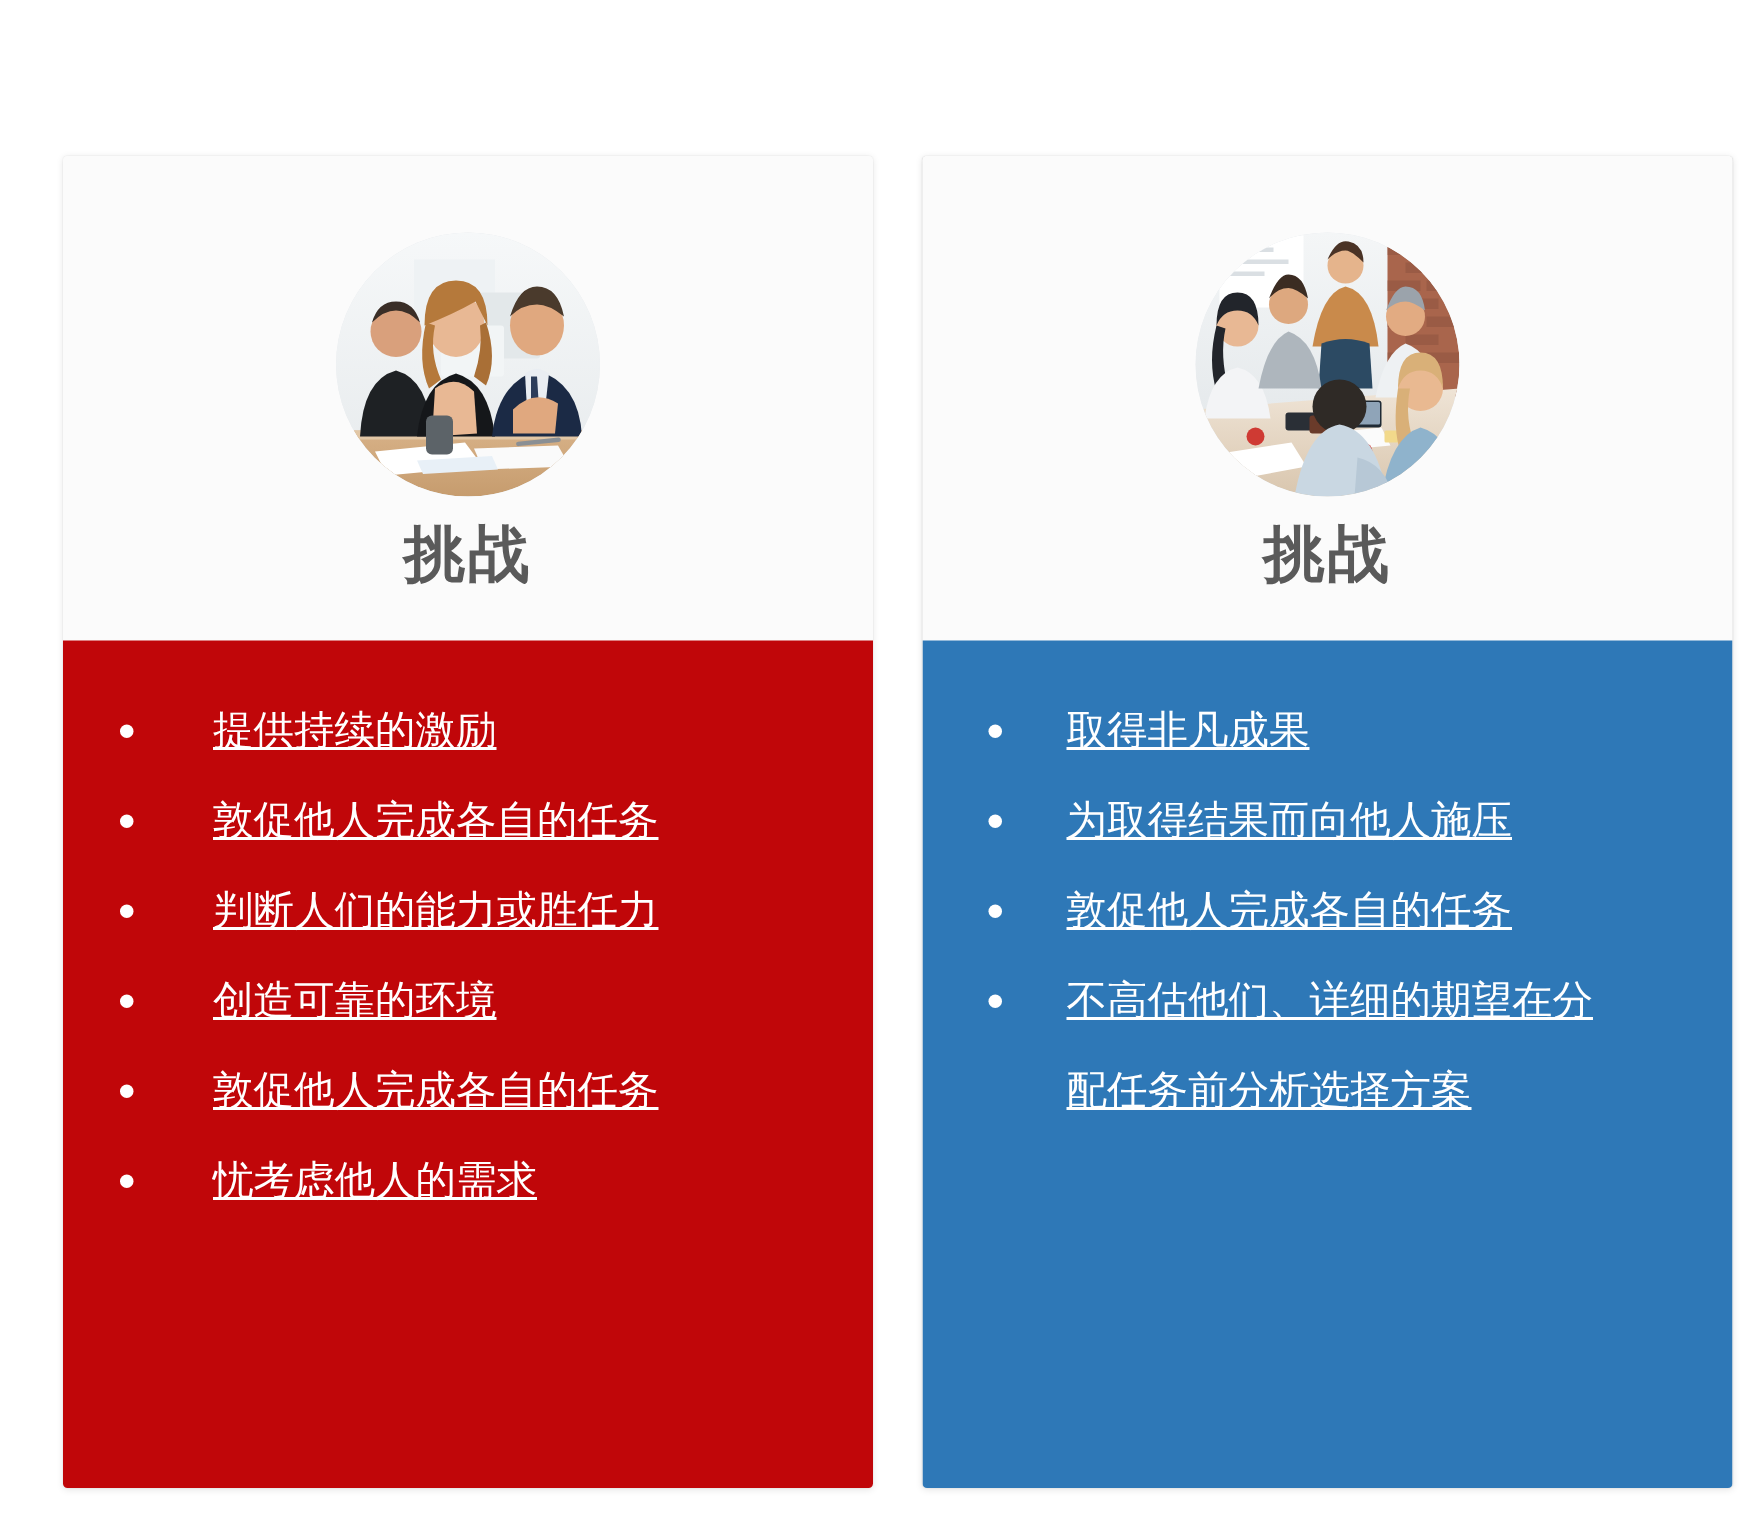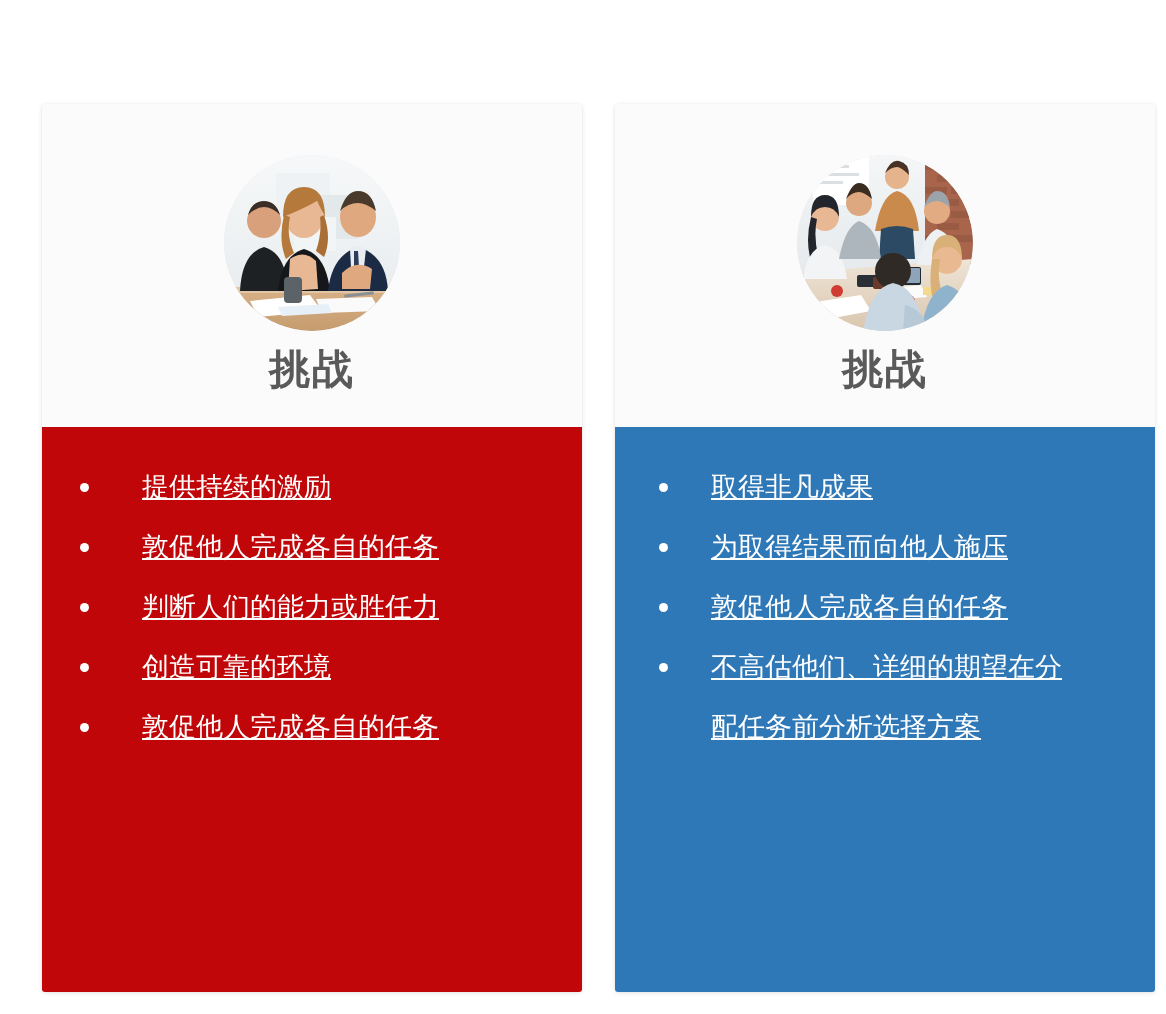--- a/index.html
+++ b/index.html
@@ -185,20 +185,21 @@
       <div class="card-title">挑战</div>
     </div>
 
     <div class="panel panel-red">
       <ul class="bullets">
         <li>提供持续的激励</li>
         <li>敦促他人完成各自的任务</li>
         <li>判断人们的能力或胜任力</li>
         <li>创造可靠的环境</li>
         <li>敦促他人完成各自的任务</li>
+        <li>忧考虑他人的需求</li>
       </ul>
     </div>
   </div>
 
   <div class="card card-right">
 
     <div class="card-header">
 
       <div class="avatar">
         <svg viewBox="0 0 176 176">

